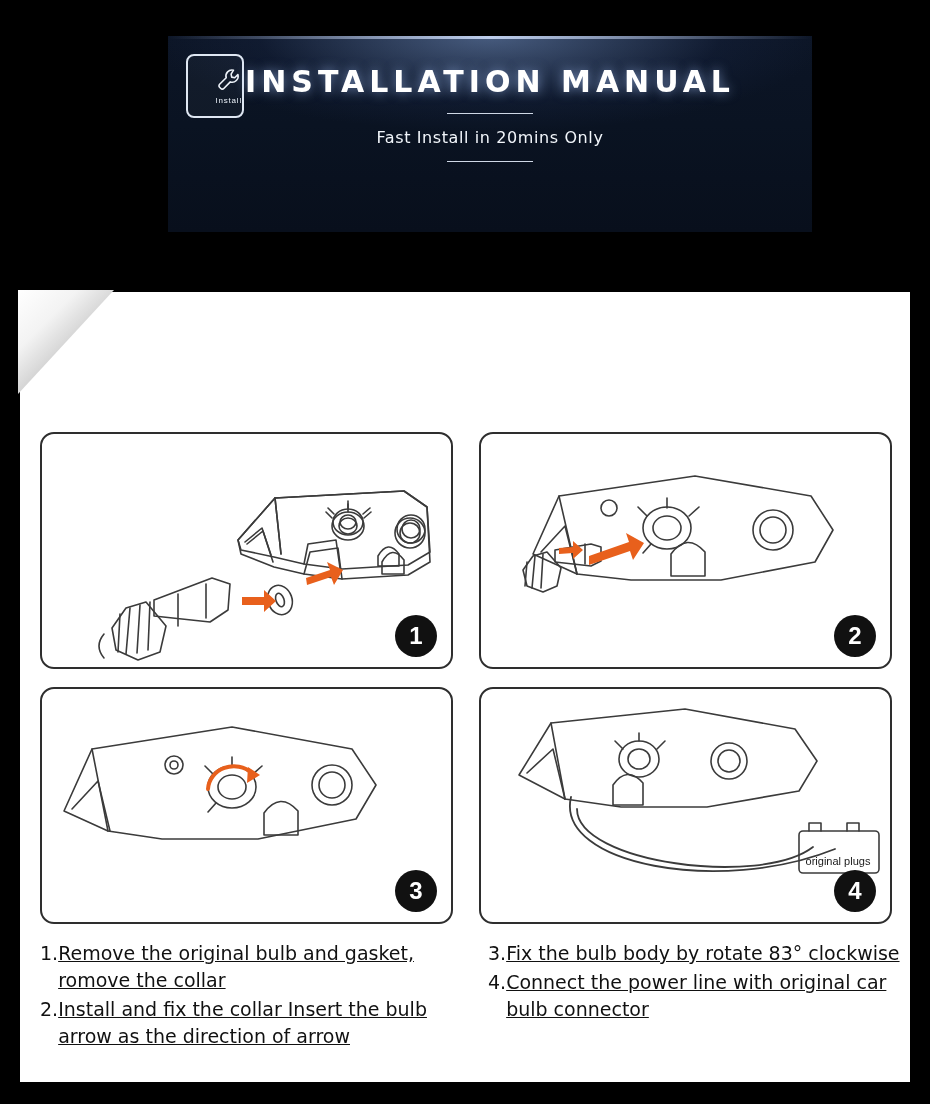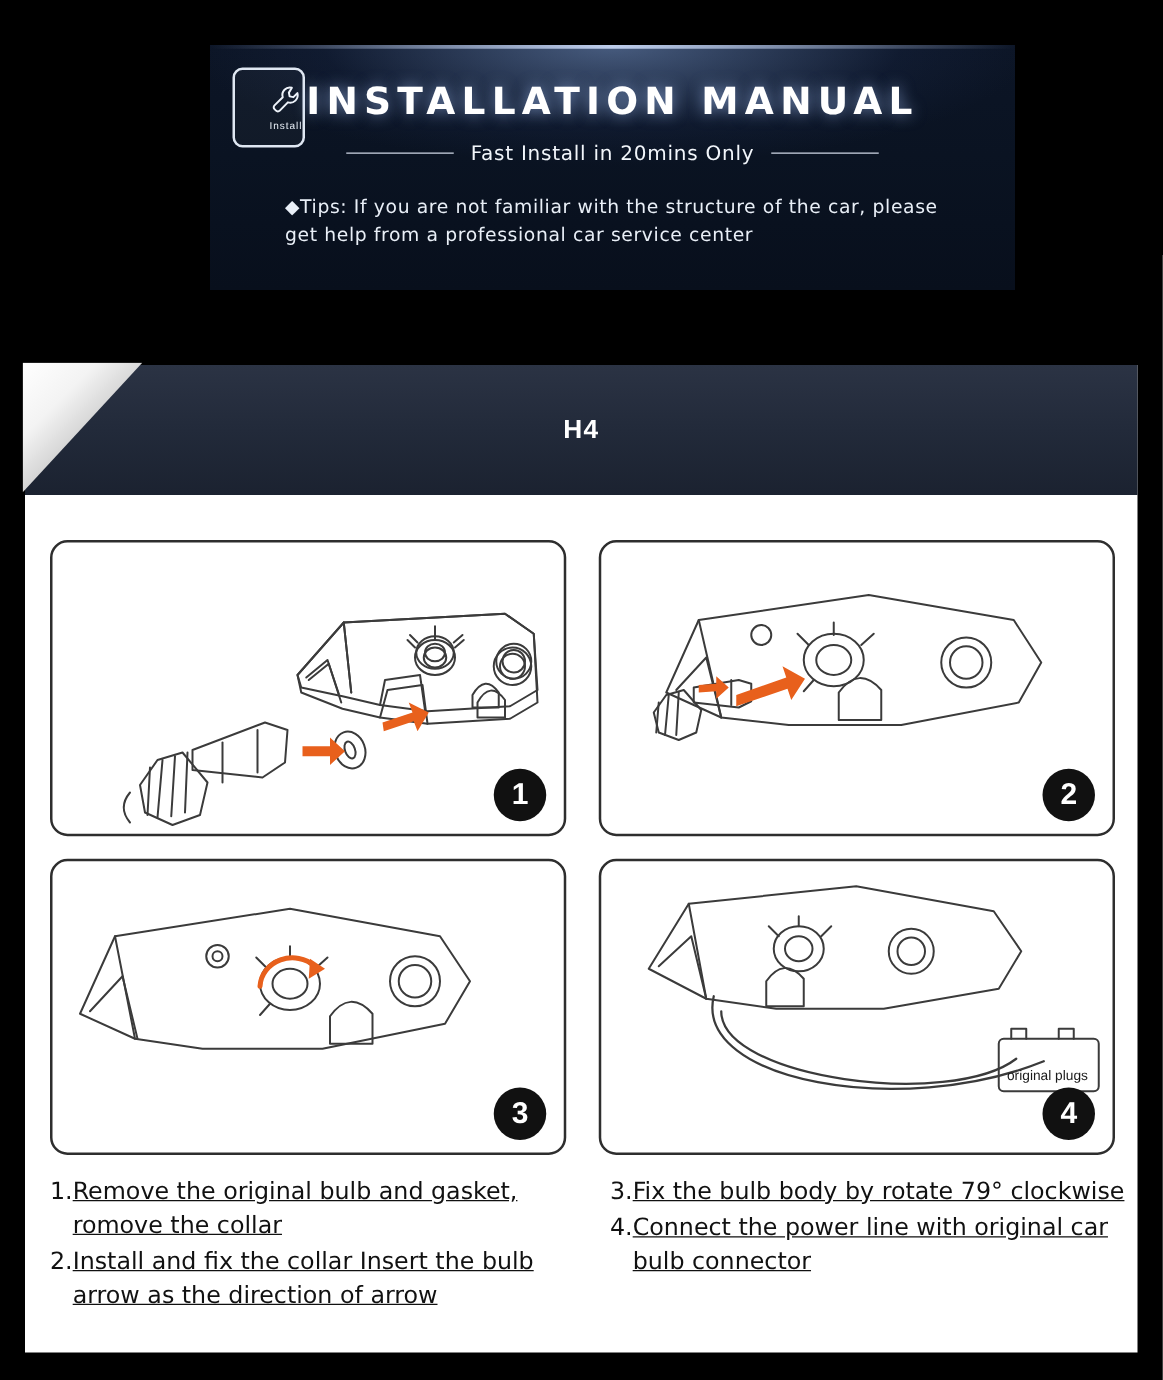--- a/index.html
+++ b/index.html
@@ -67,20 +67,21 @@
     font-family: "DejaVu Sans", sans-serif;
   }
   .manual-sub-row {
     position: absolute;
     left: 0; right: 0;
     top: 77px;
     display: flex;
     align-items: center;
     justify-content: center;
     gap: 14px;
+    flex-direction: column;
   }
   .rule {
     width: 86px;
     height: 1px;
     background: #cfd8e6;
   }
   .manual-sub {
     color: #f2f6fb;
     font-size: 16px;
     letter-spacing: 0.6px;
@@ -228,30 +229,24 @@
   </div>
 
   <div class="manual-title">INSTALLATION MANUAL</div>
 
   <div class="manual-sub-row">
     <span class="rule"></span>
     <span class="manual-sub">Fast Install in 20mins Only</span>
     <span class="rule"></span>
   </div>
 
-  <div class="tips">
-    <span class="diamond">◆</span><span>Tips: If you are not familiar with the structure of the car, please get help from a professional car service center</span>
-  </div>
 </div>
 
 <div class="sheet">
 
-  <div class="sheet-title-bar">
-    <span class="sheet-title">H4</span>
-  </div>
   <div class="curl"></div>
 
   <div class="panels">
 
     <div class="panel-row">
 
       <div class="panel">
         <svg class="panel-art" viewBox="0 0 413 233">
           <g fill="none" stroke="#3b3b3b" stroke-width="1.6" stroke-linejoin="round" stroke-linecap="round">
 
@@ -420,21 +415,21 @@
         <span class="instr-text">Remove the original bulb and gasket, romove the collar</span>
       </div>
       <div class="instr-item">
         <span class="instr-num">2.</span>
         <span class="instr-text">Install and fix the collar Insert the bulb arrow as the direction of arrow</span>
       </div>
     </div>
     <div class="instr-col">
       <div class="instr-item">
         <span class="instr-num">3.</span>
-        <span class="instr-text">Fix the bulb body by rotate 79° clockwise</span>
+        <span class="instr-text">Fix the bulb body by rotate 83° clockwise</span>
       </div>
       <div class="instr-item">
         <span class="instr-num">4.</span>
         <span class="instr-text">Connect the power line with original car bulb connector</span>
       </div>
     </div>
   </div>
 
 </div>
 

